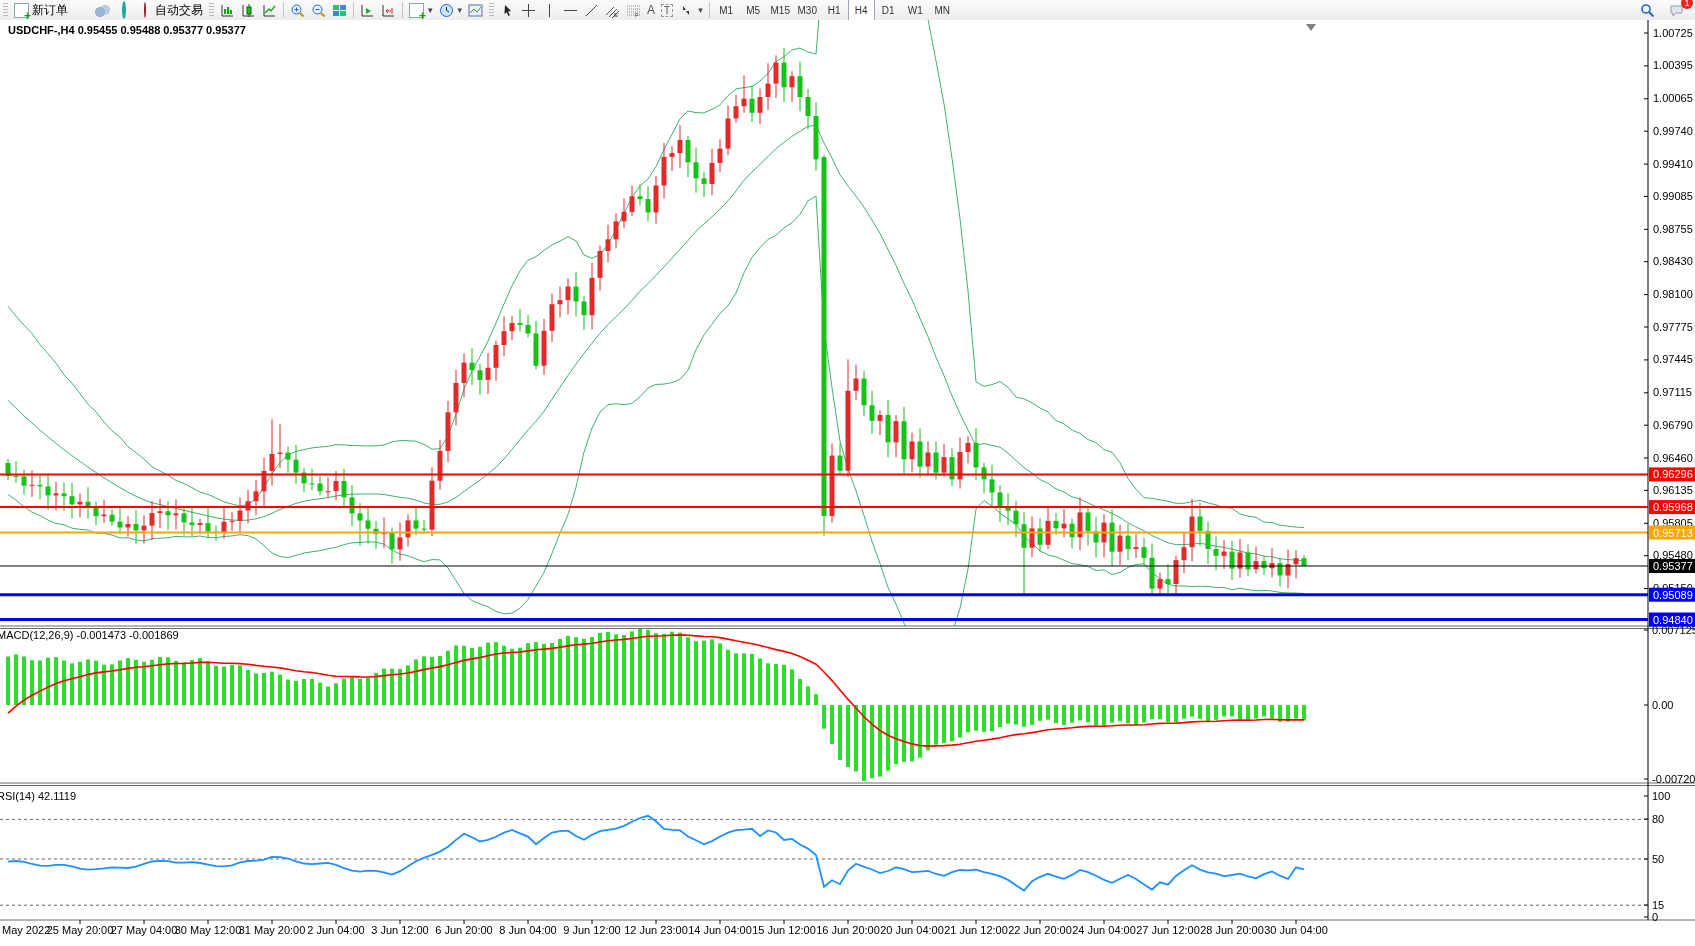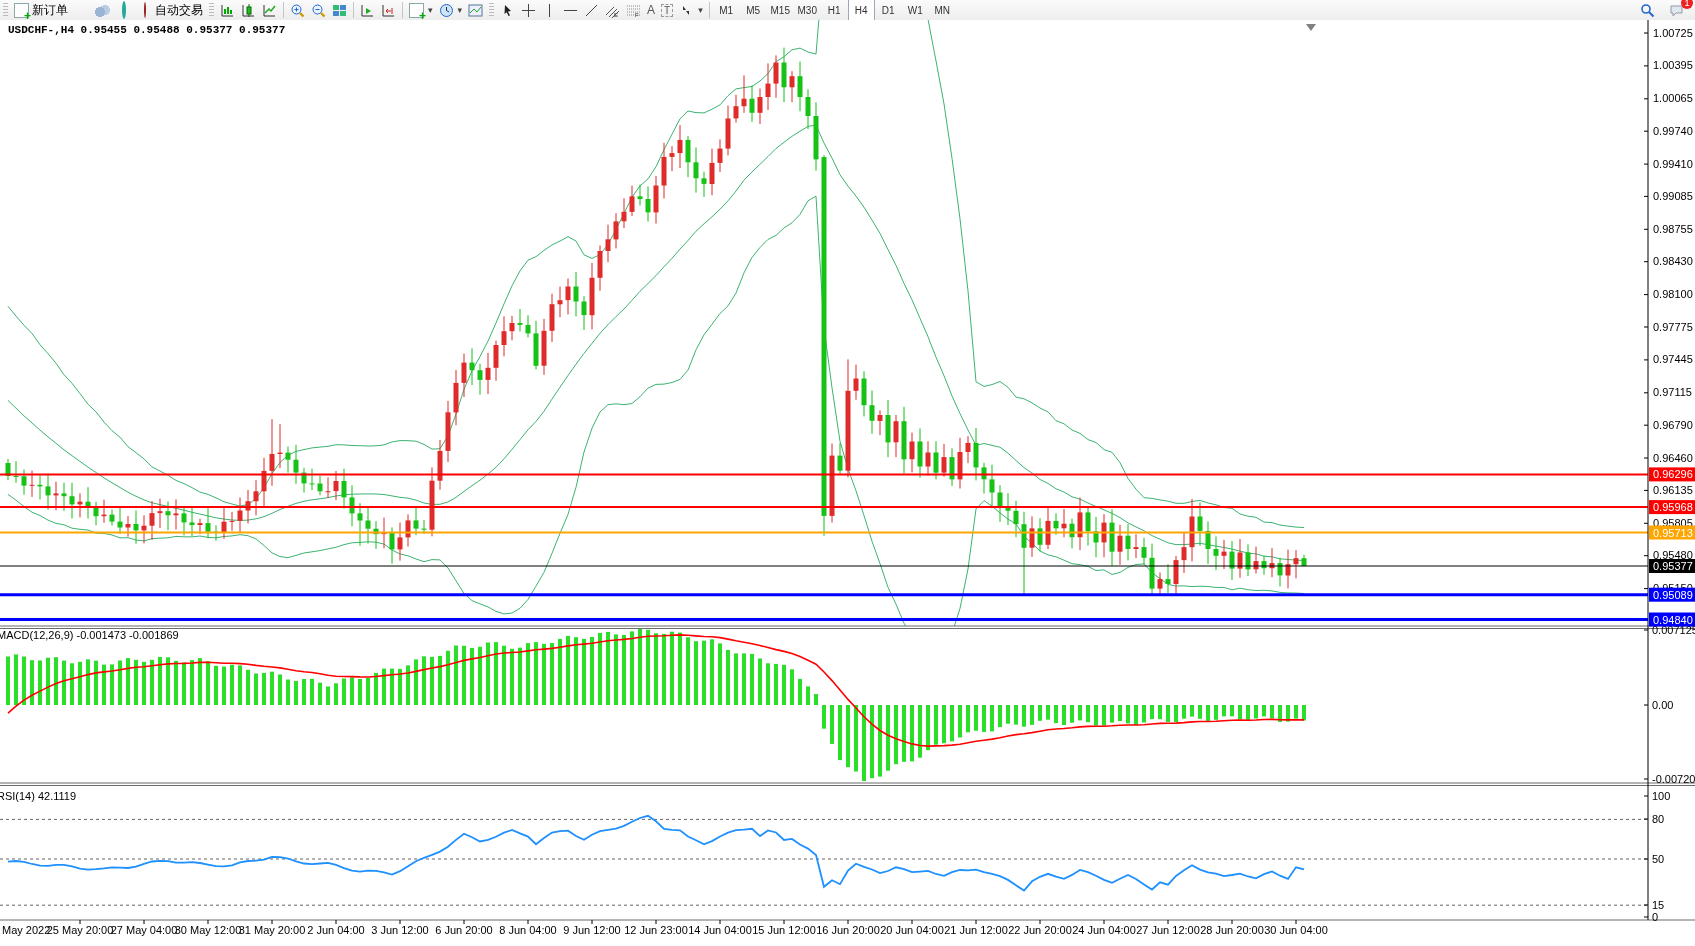--- a/index.html
+++ b/index.html
@@ -30,21 +30,21 @@
   .tf-btn{width:27px;height:28px;border:1px solid transparent;background:transparent;
     font-family:inherit;font-size:10px;color:#333;padding:0;text-align:center;}
   .tf-btn.active{background:#fff;border:1px solid #9aa8b8;}
   .tb-right{margin-left:auto;display:flex;align-items:center;gap:8px;padding-right:8px;}
   .badge{position:absolute;top:-4px;right:-6px;background:#e22;color:#fff;border-radius:50%;
     width:12px;height:12px;font-size:9px;line-height:12px;text-align:center;}
   
   #chart-area{position:absolute;top:20px;left:0;width:1695px;height:926px;background:#fff;}
   #chart-svg{position:absolute;top:0;left:0;}
   .panel-label{position:absolute;font-size:11px;color:#000;white-space:pre;}
-  #chart-title{top:4px;left:8px;font-weight:bold;font-family:Liberation Mono, monospace;}
+  #chart-title{top:4px;left:8px;font-weight:bold;}
   #macd-label{top:609px;left:-3px;}
   #rsi-label{top:770px;left:-3px;}
   text{font-family:"Liberation Sans",sans-serif;}
 </style>
 </head>
 <body>
 
 <div id="app">
 
   <div id="toolbar">

